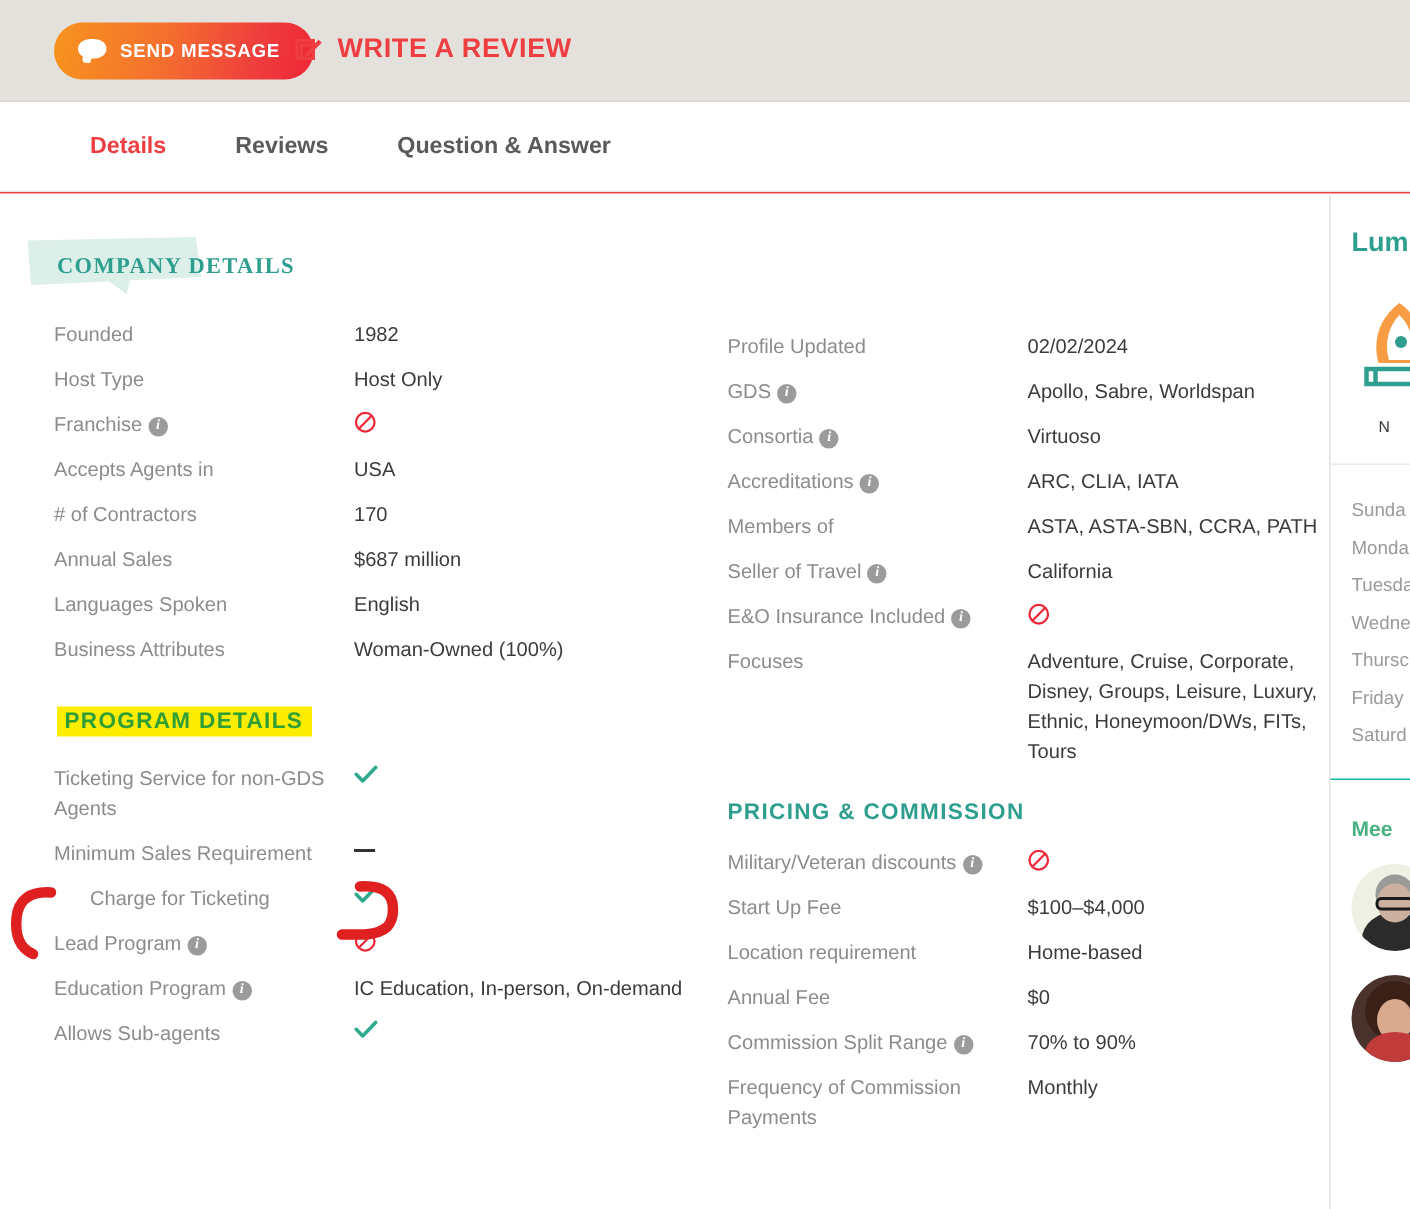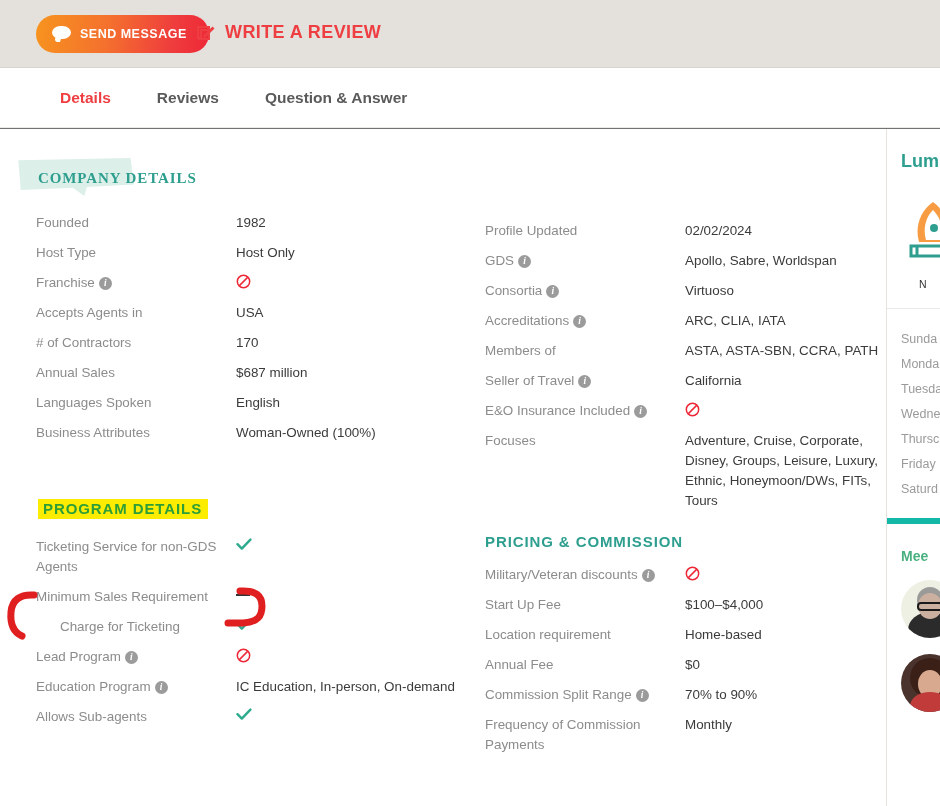--- a/index.html
+++ b/index.html
@@ -2,21 +2,21 @@
 <html><head>
 <meta charset="utf-8">
 <style>
   * { box-sizing: border-box; margin: 0; padding: 0; }
   html, body {
     width: 940px; height: 806px;
     font-family: "Liberation Sans", sans-serif;
     background: #ffffff;
     overflow: hidden;
   }
-  #page { position: relative; width: 940px; height: 806px; background:#737373; }
+  #page { position: relative; width: 940px; height: 806px; background:#ef4444; }
 
   
   .action-bar {
     position: absolute; left:0; top:0; width:940px; height:68px;
     background:#e4e1dc;
     border-bottom:1px solid #d8d5d0;
   }
   .send-message-btn {
     position:absolute; left:36px; top:15px;
     height:38px; padding:0 22px 0 16px;
@@ -83,40 +83,40 @@
     background:#9b9b9b; color:#fff; font-size:9.5px; font-weight:bold;
     line-height:13px; text-align:center; margin-left:4px;
     vertical-align:1px; font-style:italic; font-family:"Liberation Serif", serif;
     cursor:pointer;
   }
   .no-icon { display:inline-block; width:15px; height:15px; vertical-align:-2px; }
   .check-icon { display:inline-block; width:16px; height:13px; vertical-align:0px; }
   .dash-icon { display:inline-block; width:14px; height:2px; background:#333; vertical-align:5px; }
 
   
-  .block2 { margin-top:56px; }
+  .block2 { margin-top:28px; }
   .hl-title {
     font-size:15px; font-weight:bold; letter-spacing:.9px;
     color:#2e9e37; background:#fcec00; display:inline-block;
     padding:1px 6px 2px 5px;
   }
 
   
   .annot { position:absolute; pointer-events:none; z-index:40; }
 
   
   .sidebar {
     position:absolute; left:886px; top:129px; width:54px; height:677px;
     background:#fff; border-left:1px solid #e6e3df;
   }
   .side-card { border-bottom:1px solid #eceae7; padding:22px 0 18px 14px; }
   .side-title { font-size:18px; font-weight:bold; color:#2e9e8f; white-space:nowrap; }
   .lumo-art { margin:26px 0 6px 2px; width:60px; height:70px; }
   .lumo-name { font-size:10.5px; color:#333; margin-left:18px; white-space:nowrap; }
-  .hours-card { padding:18px 0 16px 14px; border-bottom:6px solid #14b8a6; }
+  .hours-card { padding:18px 0 16px 14px; border-bottom:1px solid #14b8a6; }
   .day { font-size:12.5px; color:#9a9a9a; line-height:25px; white-space:nowrap; }
   .meet-card { padding:24px 0 0 14px; }
   .meet-title { font-size:14px; font-weight:bold; color:#49b07f; white-space:nowrap; }
   .face { width:58px; height:58px; border-radius:50%; margin-top:16px; overflow:hidden; position:relative; }
   .face1 { background:#eef0e4; }
   .face2 { background:#4a332c; }
 </style>
 </head>
 <body>
 

